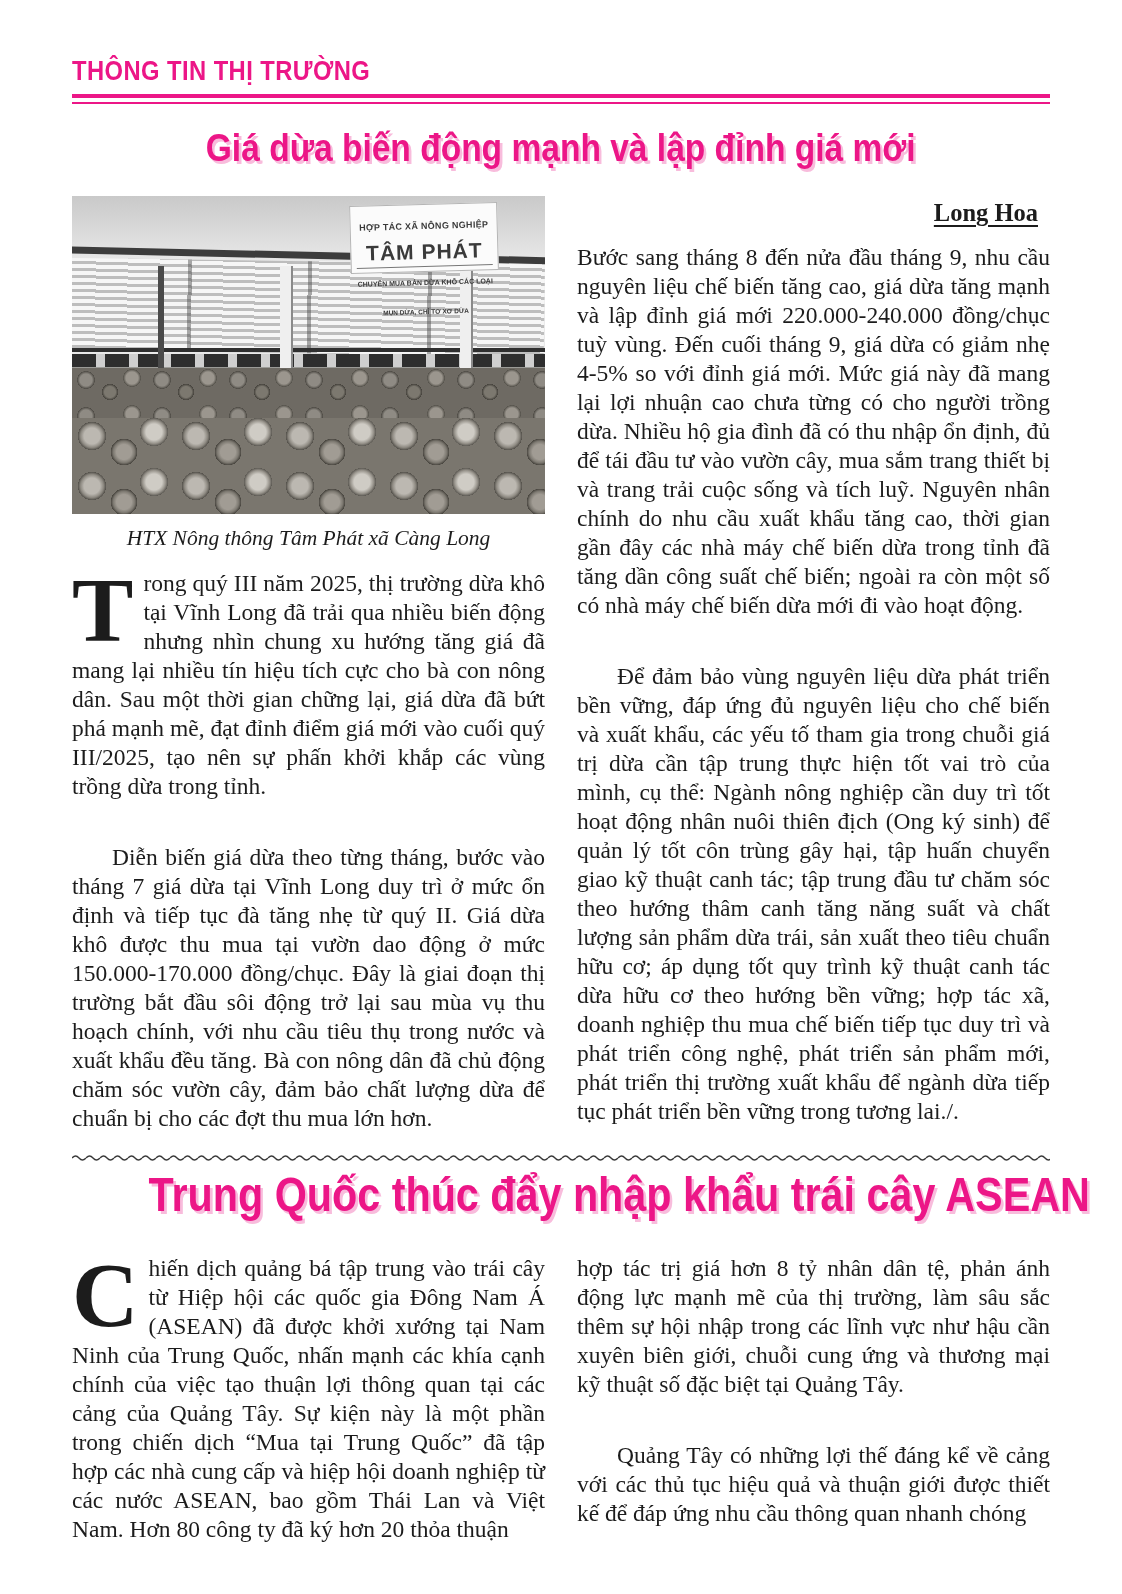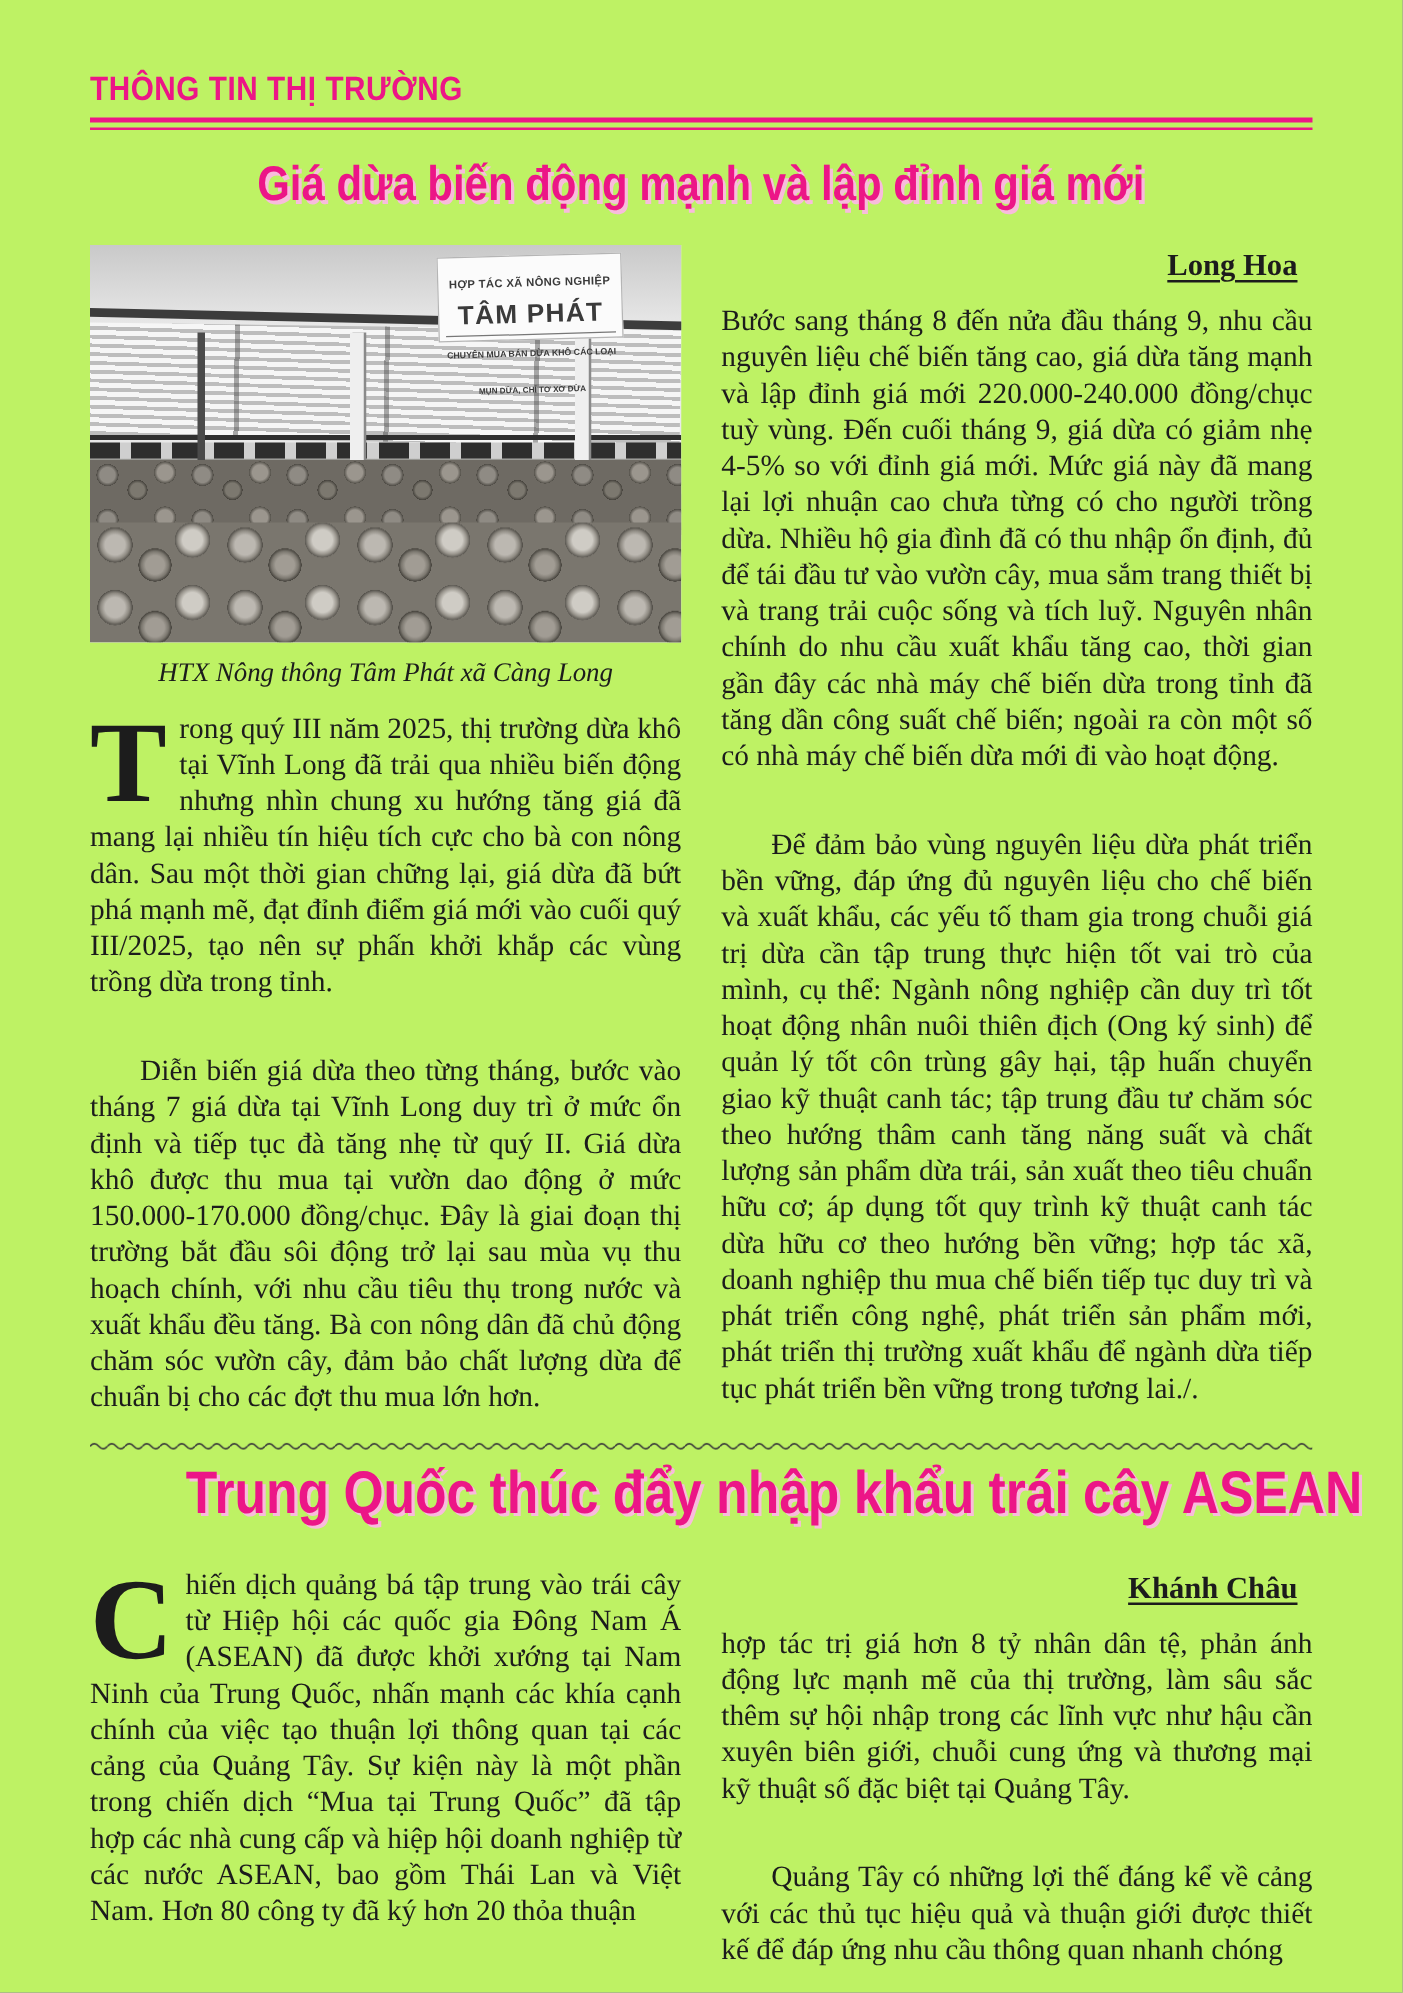--- a/index.html
+++ b/index.html
@@ -1,20 +1,20 @@
 <!DOCTYPE html>
 <html lang="vi"><head>
 <meta charset="utf-8">
 <style>
   html,body{margin:0;padding:0;background:#9a9a9a;}
   .page{
     position:relative;
     width:1122px;height:1594px;
     margin:0 auto;
-    background:#bef264;
+    background:#ffffff;
     box-sizing:border-box;
     padding:56px 72px 0 72px;
     overflow:hidden;
     font-family:"Liberation Serif",serif;
     color:#1c1c1c;
   }
   
   .kicker{
     color:#ec1687;
     font-family:"Liberation Sans",sans-serif;
@@ -234,23 +234,20 @@
     <span class="t-inner">Trung Quốc thúc đẩy nhập khẩu trái cây ASEAN</span>
   </h1>
 
   <div class="cols" style="margin-top:14px;">
 
     <div class="col">
       <p><span class="dropcap">C</span><span>hiến dịch quảng bá tập trung vào trái cây từ Hiệp hội các quốc gia Đông Nam Á (ASEAN) đã được khởi xướng tại Nam Ninh của Trung Quốc, nhấn mạnh các khía cạnh chính của việc tạo thuận lợi thông quan tại các cảng của Quảng Tây. Sự kiện này là một phần trong chiến dịch “Mua tại Trung Quốc” đã tập hợp các nhà cung cấp và hiệp hội doanh nghiệp từ các nước ASEAN, bao gồm Thái Lan và Việt Nam. Hơn 80 công ty đã ký hơn 20 thỏa thuận</span></p>
     </div>
 
     <div class="col">
-      <div class="author">
-        <span>Khánh Châu</span>
-      </div>
       <p>hợp tác trị giá hơn 8 tỷ nhân dân tệ, phản ánh động lực mạnh mẽ của thị trường, làm sâu sắc thêm sự hội nhập trong các lĩnh vực như hậu cần xuyên biên giới, chuỗi cung ứng và thương mại kỹ thuật số đặc biệt tại Quảng Tây.</p>
       <p class="indent">Quảng Tây có những lợi thế đáng kể về cảng với các thủ tục hiệu quả và thuận giới được thiết kế để đáp ứng nhu cầu thông quan nhanh chóng</p>
     </div>
 
   </div>
 
 
 </div>
 
 </body></html>

